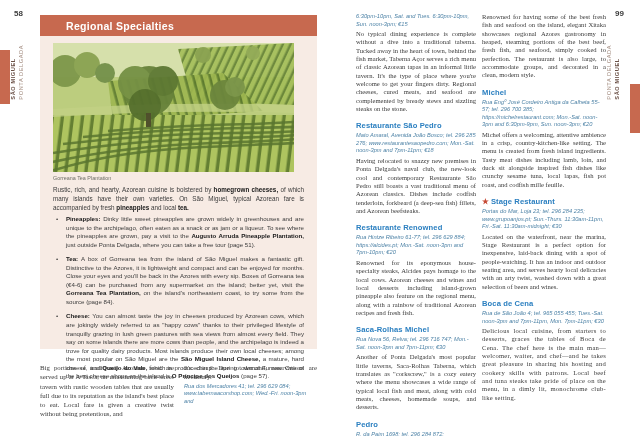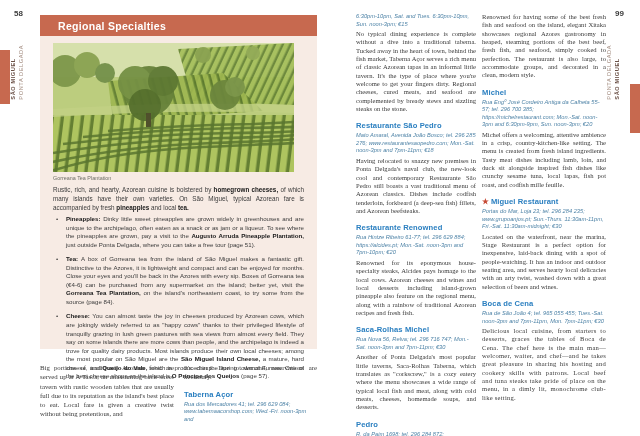--- a/index.html
+++ b/index.html
@@ -20,21 +20,21 @@
   #side-label-right{left:606px;top:45px;}
   .side-label span{writing-mode:vertical-rl;transform:rotate(180deg);
     font-size:5.6px;letter-spacing:.6px;line-height:7px;}
   .side-label .region{font-weight:bold;color:#6b5147;}
   .side-label .area{color:#a28b7f;}
 
   
   #feature-box{position:absolute;left:40px;top:15px;width:277px;height:334px;background:#f7ebe4;}
   #feature-banner{height:21px;background:#c7694f;display:flex;align-items:center;}
   #feature-title{color:#ffffff;font:bold 10.5px "Liberation Sans",sans-serif;
-    letter-spacing:.3px;padding-left:18px;}
+    letter-spacing:.3px;padding-left:26px;}
   #feature-photo{position:absolute;left:13px;top:28px;width:241px;height:129px;display:block;}
   #photo-caption{position:absolute;left:13px;top:160px;font-size:5.4px;color:#6e6а66;color:#6e6e66;}
   #box-intro{position:absolute;left:13px;top:171px;width:251px;
     font-size:6.3px;line-height:8.9px;color:#3b3b3b;text-align:justify;}
   #box-intro b,.bullet b{color:#191919;}
   #box-bullets{position:absolute;left:13px;top:200px;width:251px;margin:0;padding:0;list-style:none;}
   .bullet{position:relative;padding-left:13px;margin-bottom:6px;
     font-size:6.15px;line-height:8.55px;color:#3b3b3b;text-align:justify;}
   .bullet::before{content:"•";position:absolute;left:3px;top:0;color:#3b3b3b;}
 
@@ -138,21 +138,20 @@
     <ul id="box-bullets">
       <li class="bullet"><b>Pineapples:</b><span> Dinky little sweet pineapples are grown widely in greenhouses and are unique to the archipelago, often eaten as a snack or as jam or a liqueur. To see where the pineapples are grown, pay a visit to the </span><b>Augusto Arruda Pineapple Plantation,</b><span> just outside Ponta Delgada, where you can take a free tour (page 51).</span></li>
       <li class="bullet"><b>Tea:</b><span> A box of Gorreana tea from the island of São Miguel makes a fantastic gift. Distinctive to the Azores, it is lightweight and compact and can be enjoyed for months. Close your eyes and you'll be back in the Azores with every sip. Boxes of Gorreana tea (€4-6) can be purchased from any supermarket on the island; better yet, visit the </span><b>Gorreana Tea Plantation,</b><span> on the island's northeastern coast, to try some from the source (page 84).</span></li>
       <li class="bullet"><b>Cheese:</b><span> You can almost taste the joy in cheeses produced by Azorean cows, which are jokingly widely referred to as "happy cows" thanks to their privileged lifestyle of tranquilly grazing in lush green pastures with sea views from almost every field. They say on some islands there are more cows than people, and the archipelago is indeed a trove for quality dairy products. Most islands produce their own local cheeses; among the most popular on São Miguel are the </span><b>São Miguel Island Cheese,</b><span> a mature, hard cheese, and </span><b>Queijo do Vale,</b><span> which is produced in the spring town of Furnas. One of the best cheese shops on the island is </span><b>O Príncipe dos Queijos</b><span> (page 57).</span></li>
     </ul>
   </div>
 
   <div id="left-col-1" class="serif">Big portions of traditional Azorean food are served up at A Tasca, an unassuming back-street tavern with rustic wooden tables that are usually full due to its reputation as the island's best place to eat. Local fare is given a creative twist without being pretentious, and</div>
   <div id="left-col-2">
     <div class="serif" style="font-size:6.8px;line-height:9.3px;">it's cheap. Due to demand, reservations are necessary.</div>
-    <div class="listing-name">Taberna Açor</div>
     <div class="info">Rua dos Mercadores 41; tel. 296 629 084; www.tabernaacorshop.com; Wed.-Fri. noon-3pm and</div>
   </div>
 
   <div id="col-a">
     <div class="info mt0">6:30pm-10pm, Sat. and Tues. 6:30pm-10pm, Sun. noon-3pm; €15</div>
     <div class="body-text">No typical dining experience is complete without a dive into a traditional taberna. Tucked away in the heart of town, behind the fish market, Taberna Açor serves a rich menu of classic Azorean tapas in an informal little tavern. It's the type of place where you're welcome to get your fingers dirty. Regional cheeses, cured meats, and seafood are complemented by bready stews and sizzling steaks on the stone.</div>
 
     <div class="listing-name">Restaurante São Pedro</div>
     <div class="info">Mato Amaral, Avenida João Bosco; tel. 296 285 276; www.restaurantesaopedro.com; Mon.-Sat. noon-3pm and 7pm-11pm; €18</div>
     <div class="body-text">Having relocated to snazzy new premises in Ponta Delgada's naval club, the new-look cool and contemporary Restaurante São Pedro still boasts a vast traditional menu of Azorean classics. Dishes include codfish tenderloin, forkbeard (a deep-sea fish) fillets, and Azorean beefsteaks.</div>
@@ -170,21 +169,21 @@
   </div>
 
   <div id="col-b">
     <div class="body-text">Renowned for having some of the best fresh fish and seafood on the island, elegant Xitaka showcases regional Azores gastronomy in heaped, steaming portions of the best beef, fresh fish, and seafood, simply cooked to perfection. The restaurant is also large, to accommodate groups, and decorated in a clean, modern style.</div>
 
 
     <div class="listing-name">Michel</div>
     <div class="info">Rua Engº José Cordeiro Antiga da Calheta 55-57; tel. 296 700 385; https://michelrestaurant.com; Mon.-Sat. noon-3pm and 6:30pm-9pm, Sun. noon-3pm; €20</div>
     <div class="body-text">Michel offers a welcoming, attentive ambience in a crisp, country-kitchen-like setting. The menu is created from fresh island ingredients. Tasty meat dishes including lamb, loin, and duck sit alongside inspired fish dishes like crunchy sesame tuna, local lapas, fish pot roast, and codfish mille feuille.</div>
 
-    <div class="listing-name"><span class="star">★</span><span>Miguel Restaurant</span></div>
+    <div class="listing-name"><span class="star">★</span><span>Stage Restaurant</span></div>
     <div class="info">Portas do Mar, Loja 23; tel. 296 284 235; www.grupoanjos.pt; Sun.-Thurs. 11:30am-11pm, Fri.-Sat. 11:30am-midnight; €30</div>
     <div class="body-text">Located on the waterfront, near the marina, Stage Restaurant is a perfect option for inexpensive, laid-back dining with a spot of people-watching. It has an indoor and outdoor seating area, and serves hearty local delicacies with an arty twist, washed down with a great selection of beers and wines.</div>
 
     <div class="listing-name">Boca de Cena</div>
     <div class="info">Rua de São João 4; tel. 965 055 455; Tues.-Sat. noon-3pm and 7pm-11pm, Mon. 7pm-11pm; €30</div>
     <div class="body-text" style="letter-spacing:.25px;">Delicious local cuisine, from starters to desserts, graces the tables of Boca de Cena. The chef here is the main man—welcomer, waiter, and chef—and he takes great pleasure in sharing his hosting and cookery skills with patrons. Local beef and tuna steaks take pride of place on the menu, in a dimly lit, monochrome club-like setting.</div>
   </div>
 
 </div>
 

